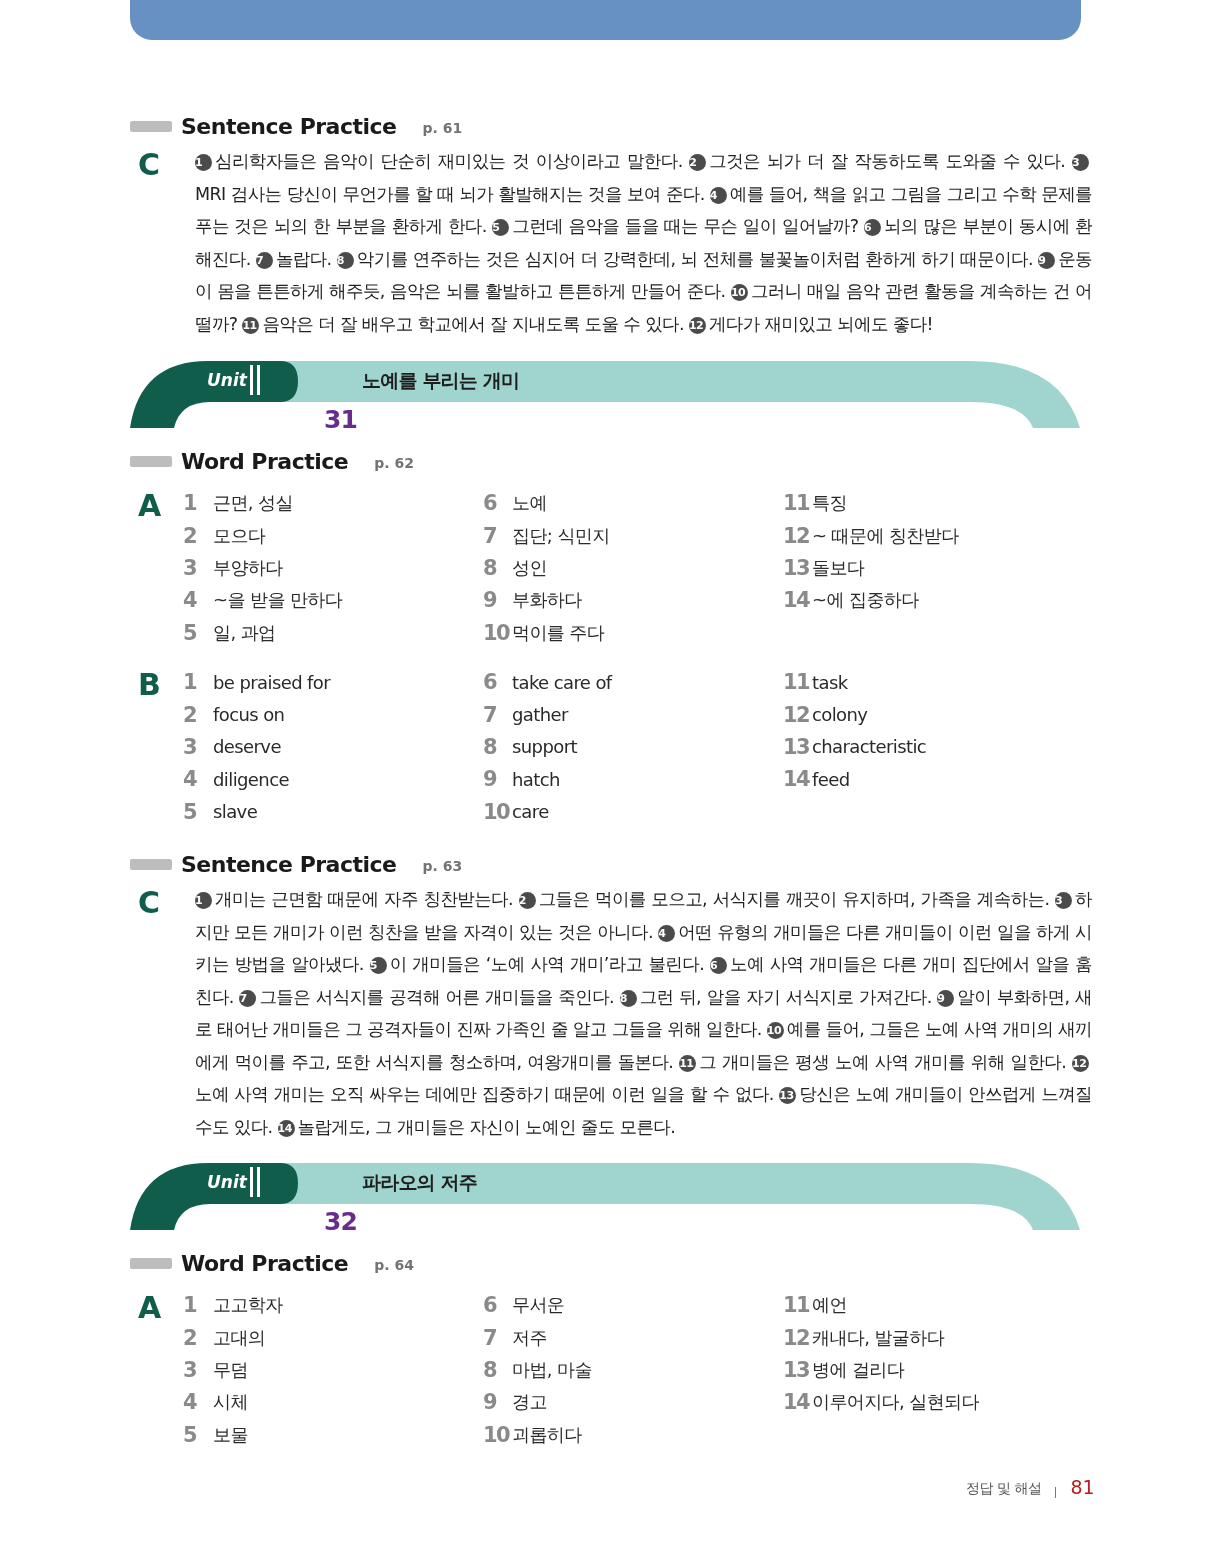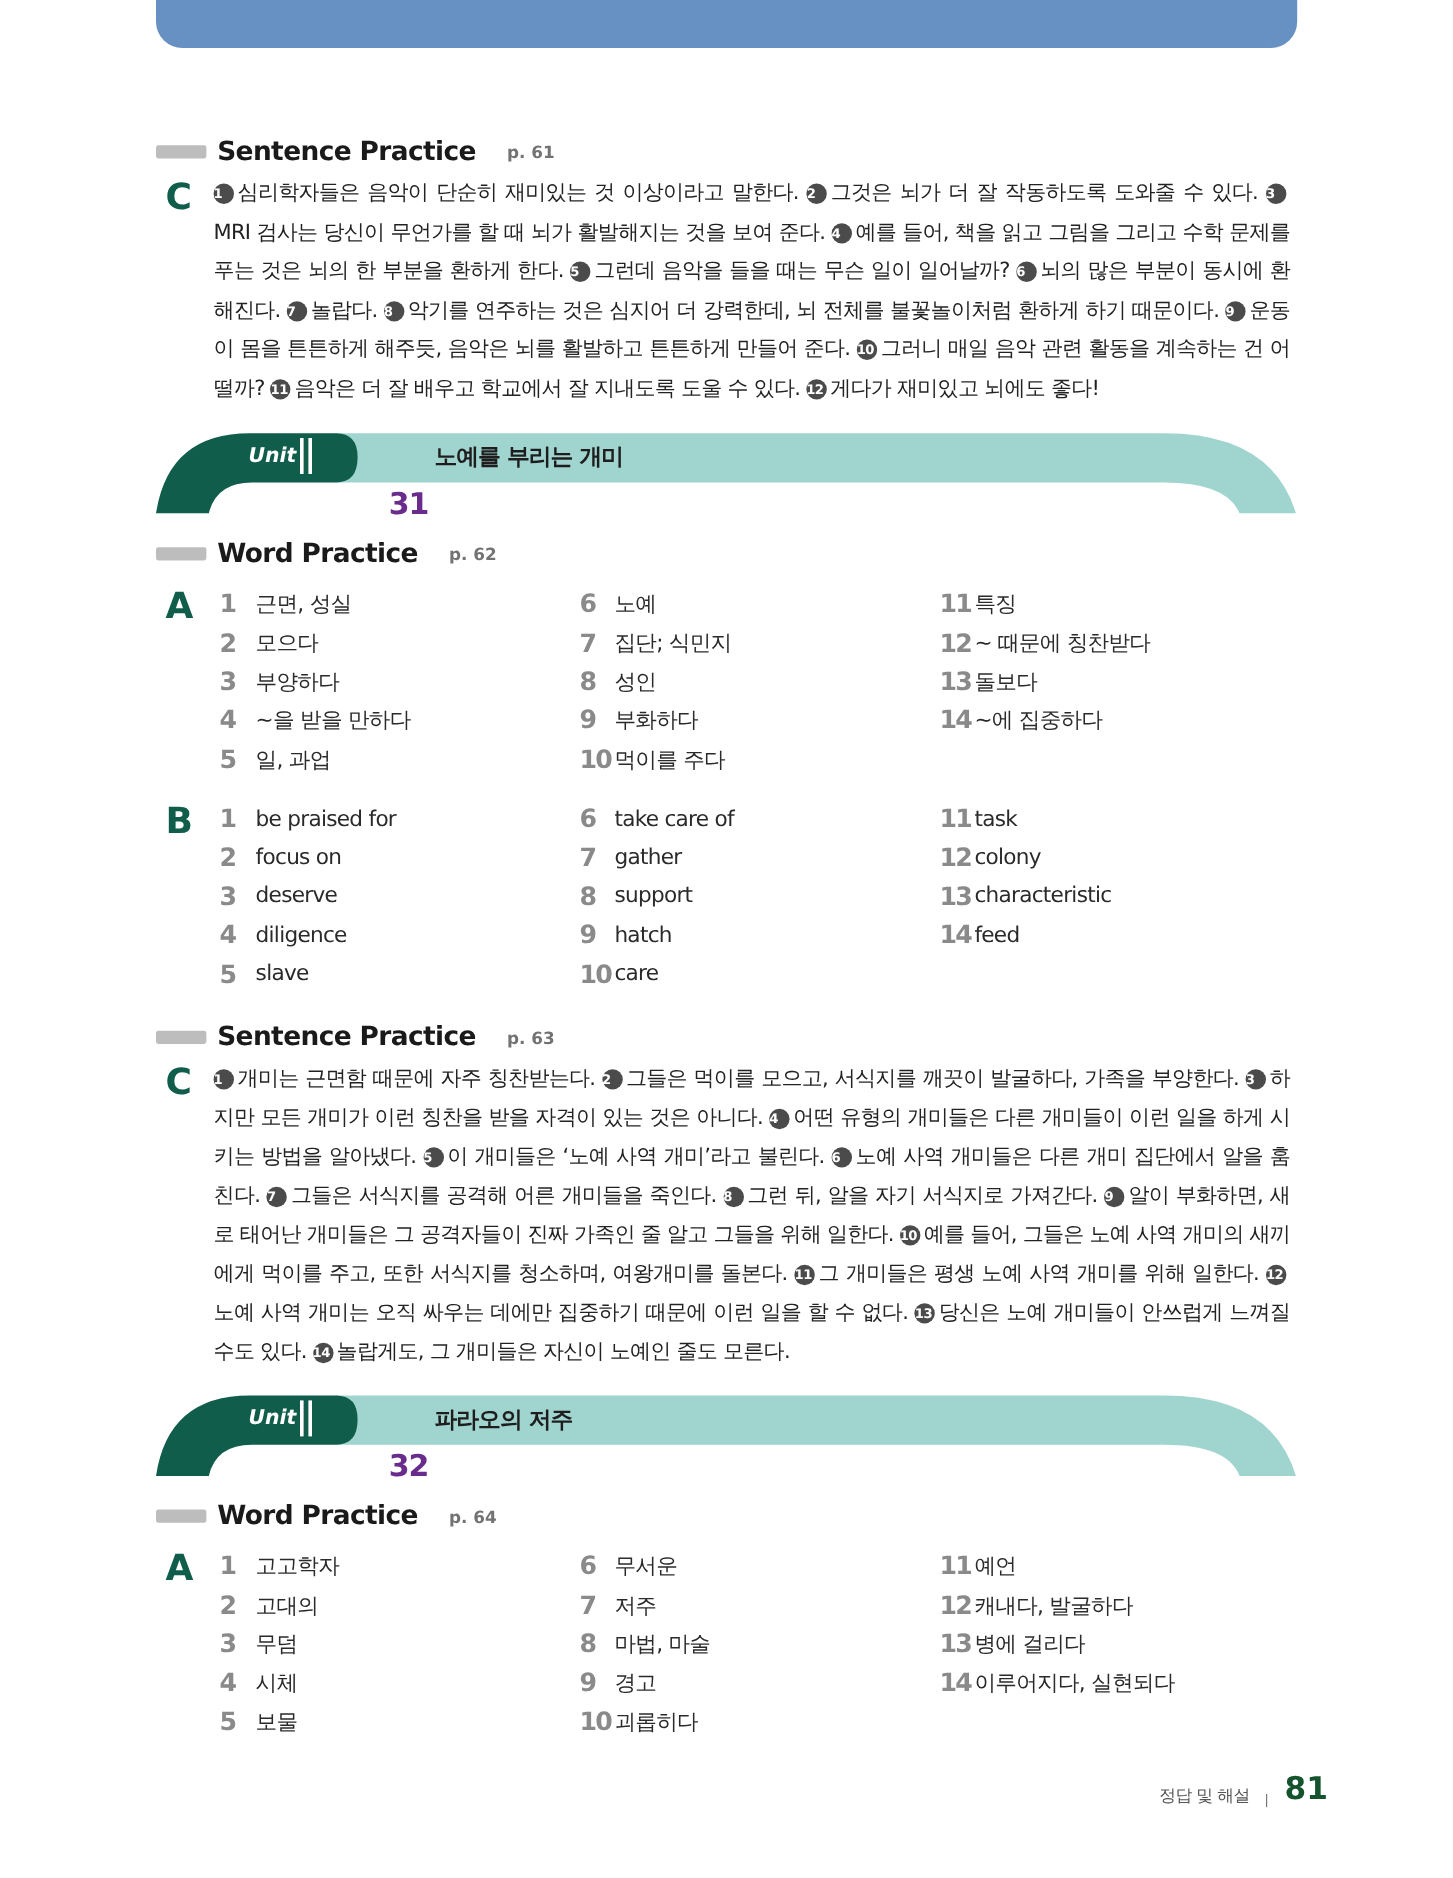--- a/index.html
+++ b/index.html
@@ -6,21 +6,21 @@
   body { width: 1211px; height: 1565px; position: relative; overflow: hidden;
          font-family: "DejaVu Sans", "Liberation Sans", sans-serif; color: #222; }
   .topbar { position: absolute; left: 130px; top: 0; width: 951px; height: 40px;
             background: #6691c2; border-radius: 0 0 22px 22px; }
   .sec-head { position: absolute; left: 130px; height: 30px; display: flex; align-items: center; justify-content: flex-end; }
   .sec-head .bar { width: 42px; height: 11px; background: #bdbdbd; border-radius: 2px; margin-right: 9px; }
   .sec-head .title { font-family: "DejaVu Sans", sans-serif; font-weight: bold; font-size: 22px; color: #1a1a1a; letter-spacing: -0.5px; }
   .sec-head .page { font-family: "DejaVu Sans", sans-serif; font-weight: bold; font-size: 14px; color: #737373; margin-left: 26px; margin-top: 3px; }
   .letter { position: absolute; left: 138px; font-family: "DejaVu Sans", sans-serif; font-weight: bold;
             font-size: 30px; color: #0f5d4a; line-height: 30px; }
-  .para { position: absolute; left: 178px; width: 897px; font-size: 17.5px; line-height: 32.5px;
+  .para { position: absolute; left: 195px; width: 897px; font-size: 17.5px; line-height: 32.5px;
           text-align: justify; text-align-last: left; letter-spacing: -0.6px; color: #222; }
   .para .num { display: inline-block; width: 17px; height: 17px; border-radius: 50%; background: #4b4b4b;
                color: #fff; font-size: 11px; line-height: 17px; text-align: center; font-weight: bold;
                vertical-align: 1px; letter-spacing: -0.5px; margin-right: 3px; }
   .unit-banner { position: absolute; left: 130px; width: 951px; height: 68px; }
   .unit-banner svg { position: absolute; left: 0; top: 0; }
   .unit-banner .unit-label { position: absolute; left: 77px; top: 10px; color: #fff; font-weight: bold;
                              font-size: 17px; font-family: "DejaVu Sans", sans-serif; font-style: italic; }
   .unit-banner .unit-bars { position: absolute; left: 120px; top: 5px; width: 12px; height: 30px; }
   .unit-banner .unit-bars span { position: absolute; top: 0; width: 3px; height: 30px; background: #fff; }
@@ -31,21 +31,21 @@
   .word-grid { position: absolute; left: 183px; width: 900px; }
   .word-col { position: absolute; top: 0; }
   .word-item { height: 32.4px; display: flex; align-items: center; white-space: nowrap; }
   .word-item .n { font-family: "DejaVu Sans", sans-serif; font-weight: bold; color: #8a8a8a; font-size: 21px;
                   display: inline-block; width: 30px; letter-spacing: -1.5px; }
   .word-item .w { font-size: 18px; color: #2a2a2a; letter-spacing: -0.6px; }
   .col2 .n, .col3 .n { width: 29px; }
   .footer { position: absolute; left: 966px; top: 1476px; display: flex; align-items: flex-end; }
   .footer .label { font-size: 14px; color: #555; letter-spacing: -0.5px; }
   .footer .sep { width: 1px; height: 11px; background: #777; margin: 0 14px 0 14px; }
-  .footer .pno { font-weight: bold; font-size: 26px; color: #14532d; font-family: "DejaVu Sans", sans-serif; }
+  .footer .pno { font-weight: normal; font-size: 19px; color: #b91c1c; font-family: "DejaVu Sans", sans-serif; }
 </style>
 </head>
 <body>
 
 <div class="topbar"></div>
 
 <div class="sec-head" style="top:111px;">
   <span class="bar"></span>
   <span class="title">Sentence Practice</span>
   <span class="page">p. 61</span>
@@ -219,21 +219,21 @@
 </div>
 
 <div class="sec-head" style="top:849px;">
   <span class="bar"></span>
   <span class="title">Sentence Practice</span>
   <span class="page">p. 63</span>
 </div>
 <div class="letter" style="top:888px;">C</div>
 <div class="para" style="top:883px;">
   <span><span class="num">1</span><span>개미는 근면함 때문에 자주 칭찬받는다.</span></span>
-  <span><span class="num">2</span><span>그들은 먹이를 모으고, 서식지를 깨끗이 발굴하다, 가족을 부양한다.</span></span>
+  <span><span class="num">2</span><span>그들은 먹이를 모으고, 서식지를 깨끗이 유지하며, 가족을 계속하는.</span></span>
   <span><span class="num">3</span><span>하지만 모든 개미가 이런 칭찬을 받을 자격이 있는 것은 아니다.</span></span>
   <span><span class="num">4</span><span>어떤 유형의 개미들은 다른 개미들이 이런 일을 하게 시키는 방법을 알아냈다.</span></span>
   <span><span class="num">5</span><span>이 개미들은 ‘노예 사역 개미’라고 불린다.</span></span>
   <span><span class="num">6</span><span>노예 사역 개미들은 다른 개미 집단에서 알을 훔친다.</span></span>
   <span><span class="num">7</span><span>그들은 서식지를 공격해 어른 개미들을 죽인다.</span></span>
   <span><span class="num">8</span><span>그런 뒤, 알을 자기 서식지로 가져간다.</span></span>
   <span><span class="num">9</span><span>알이 부화하면, 새로 태어난 개미들은 그 공격자들이 진짜 가족인 줄 알고 그들을 위해 일한다.</span></span>
   <span><span class="num">10</span><span>예를 들어, 그들은 노예 사역 개미의 새끼에게 먹이를 주고, 또한 서식지를 청소하며, 여왕개미를 돌본다.</span></span>
   <span><span class="num">11</span><span>그 개미들은 평생 노예 사역 개미를 위해 일한다.</span></span>
   <span><span class="num">12</span><span>노예 사역 개미는 오직 싸우는 데에만 집중하기 때문에 이런 일을 할 수 없다.</span></span>

